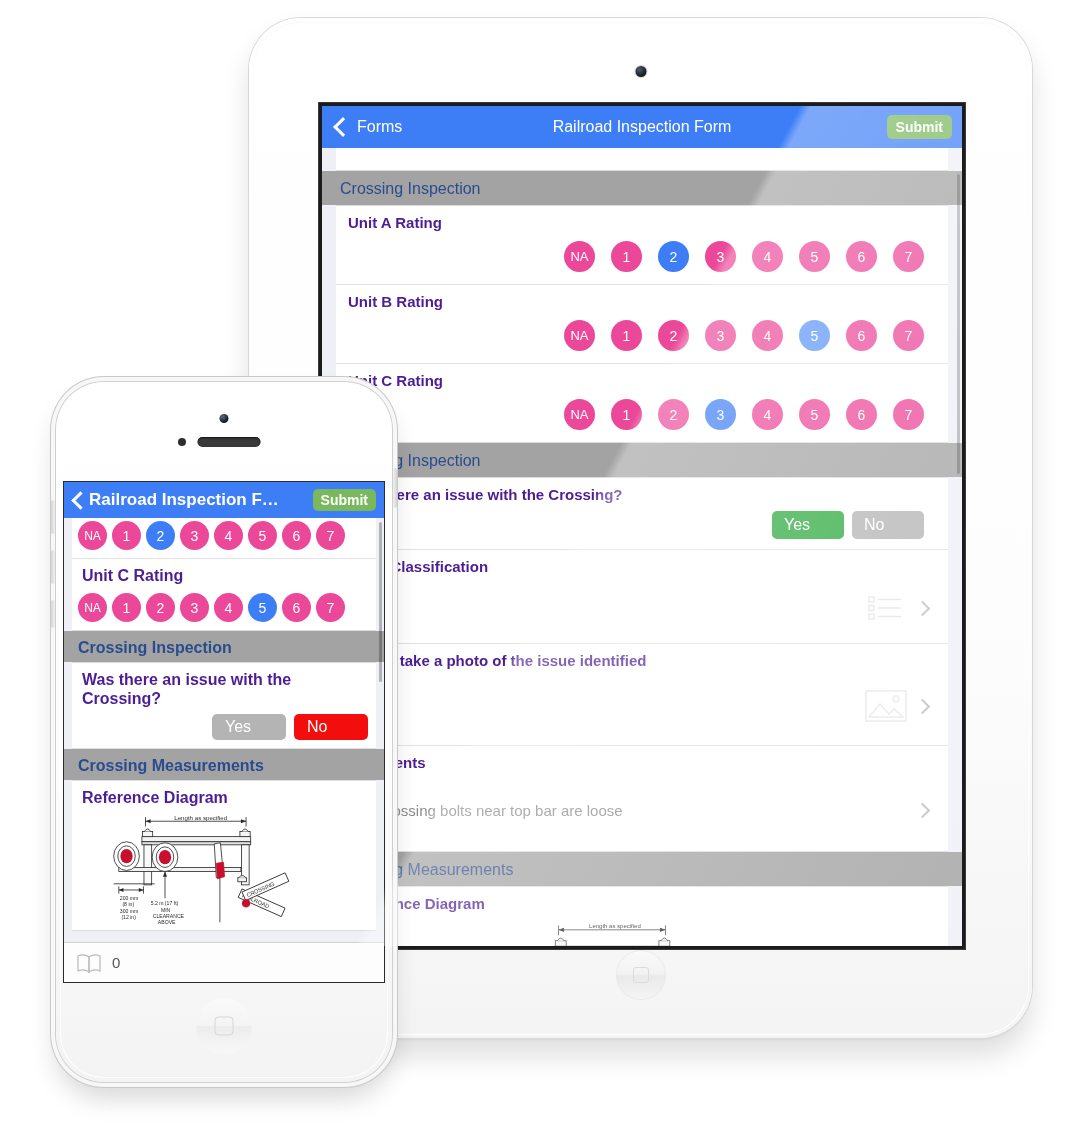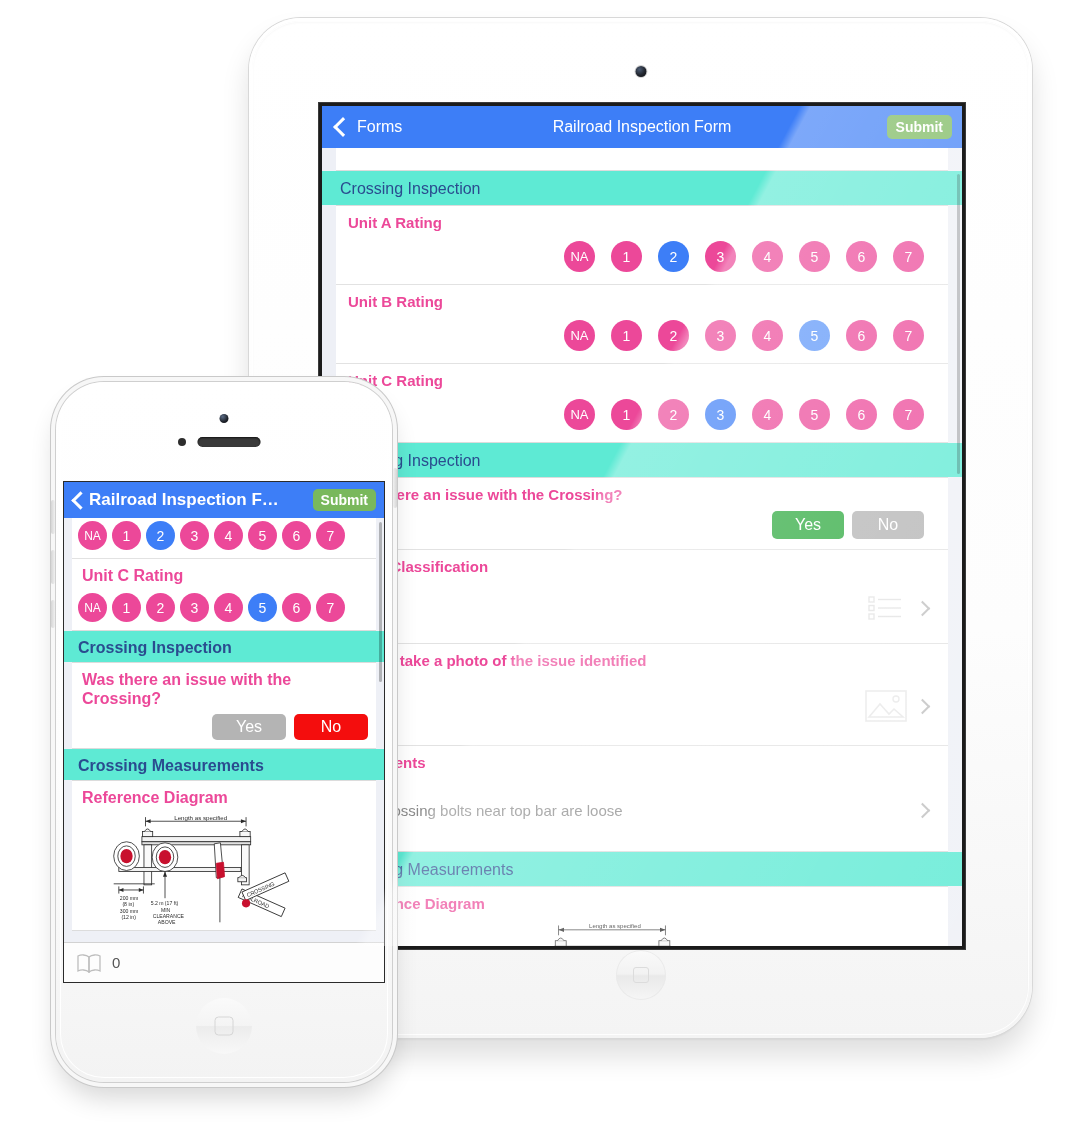--- a/index.html
+++ b/index.html
@@ -71,43 +71,43 @@
   .nav-submit{
     margin-left:auto;margin-right:10px;
     background:#79b85c;color:#fff;border-radius:5px;
     font-size:14px;font-weight:bold;padding:4px 9px;
     position:relative;z-index:2;
   }
 
   .form-body{background:#eef0f6;position:relative;}
   .sec-header{
     color:#2a4c8f;font-size:16px;font-weight:400;
-    padding:9px 0 7px 18px;background:#5eead4;
+    padding:9px 0 7px 18px;background:#a3a3a3;
   }
   .card{
     background:#fff;border-top:1px solid #dcdcdc;border-bottom:1px solid #dcdcdc;
     margin:0 14px;
   }
   .row{border-bottom:1px solid #e2e2e2;}
   .row:last-child{border-bottom:none;}
-  .q-label{font-size:15px;font-weight:bold;color:#ec4899;padding:8px 12px 4px 12px;}
+  .q-label{font-size:15px;font-weight:bold;color:#4c1d95;padding:8px 12px 4px 12px;}
   .rating-row{display:flex;justify-content:flex-end;gap:16px;padding:6px 24px 12px 12px;}
   .dot{
     width:31px;height:31px;border-radius:50%;
     background:#ec4899;color:#fff;
     display:flex;align-items:center;justify-content:center;
     font-size:14px;
   }
   .dot.na{font-size:13px;}
   .dot.sel{background:#3d7ef7;}
   .dot.sel-light{background:#5b95f9;}
 
   .yn-row{display:flex;justify-content:flex-end;gap:8px;padding:4px 24px 10px 12px;}
   .btn-yn{
-    min-width:48px;text-align:center;border-radius:5px;
+    min-width:48px;border-radius:5px;
     font-size:16px;padding:5px 12px;color:#fff;
   }
   .btn-yes-on{background:#2eaa3f;}
   .btn-off{background:#b4b4b4;}
   .btn-no-on{background:#f40d0d;}
 
   .value-row{
     display:flex;align-items:center;justify-content:flex-end;gap:10px;
     padding:8px 20px 14px 12px;min-height:42px;
   }

